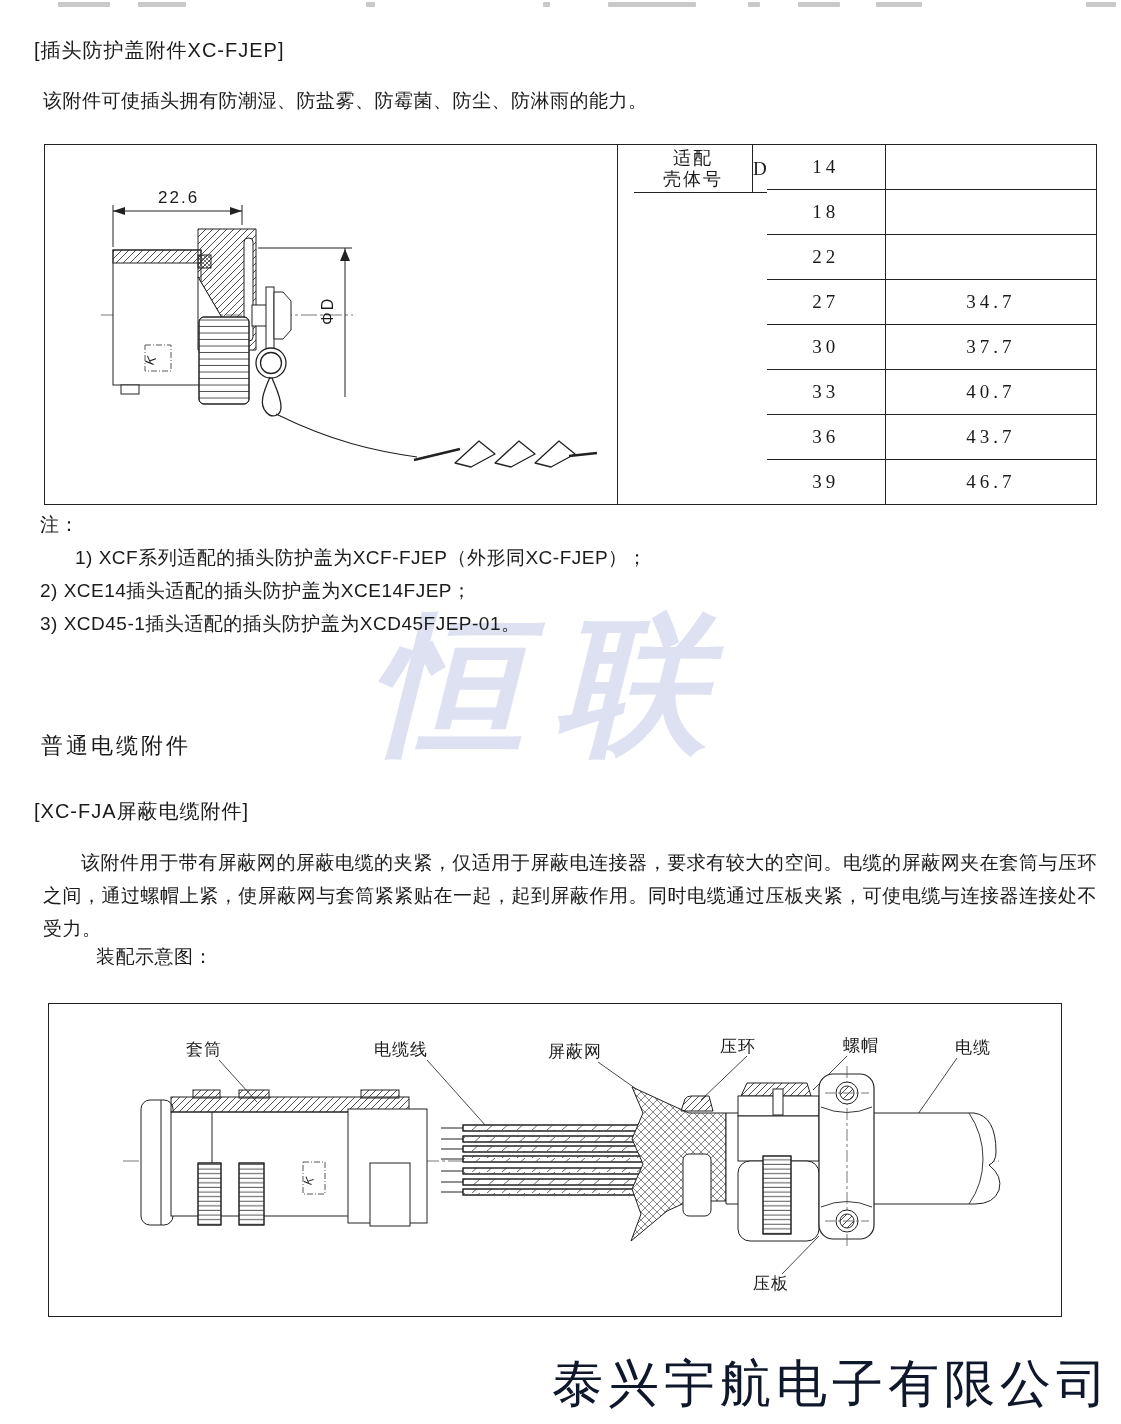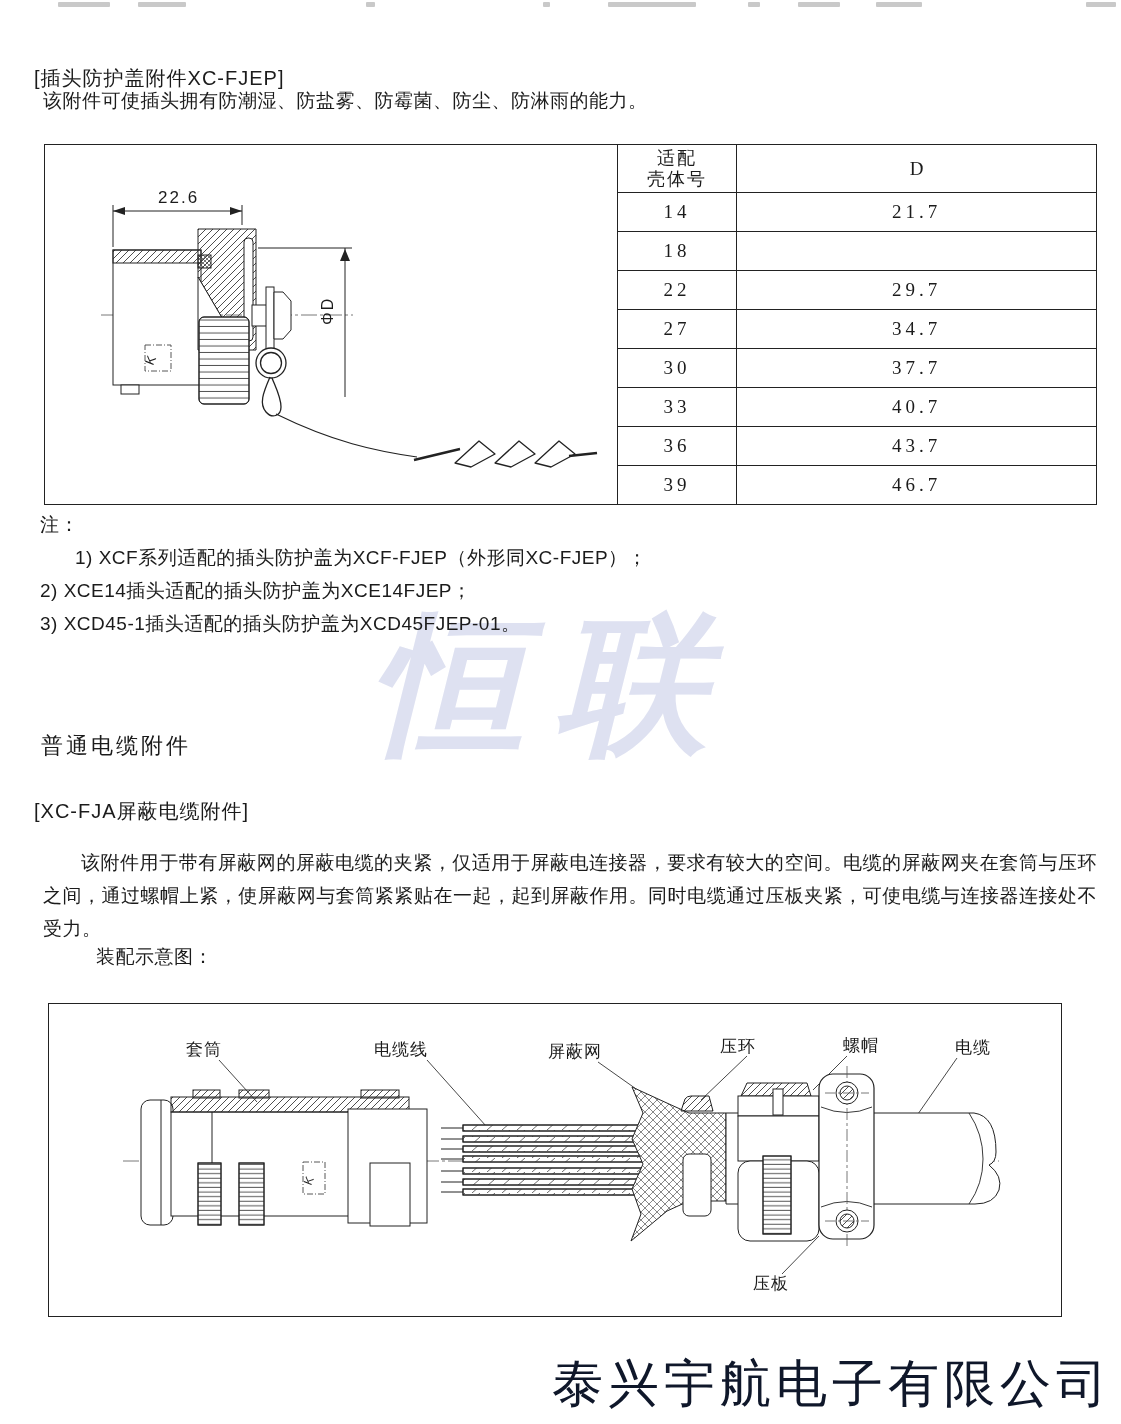--- a/index.html
+++ b/index.html
@@ -20,21 +20,21 @@
     font-family:"Liberation Sans","DejaVu Sans",sans-serif;
     font-style:italic;
   }
   .wm-footer{
     position:absolute;font-size:51px;letter-spacing:5px;white-space:nowrap;z-index:0;
     font-family:"Liberation Serif","DejaVu Serif",serif;
   }
   .content{position:relative;z-index:1;}
   
   .dim-table{position:absolute;top:0;bottom:0;right:0;width:479px;border-left:1.5px solid #222;
-    display:flex;flex-direction:column;box-sizing:border-box;background:transparent;}
+    display:flex;flex-direction:row;box-sizing:border-box;background:transparent;padding-left:16px;}
   .dim-table .thead{height:48px;border-bottom:1.5px solid #222;display:flex;box-sizing:border-box;}
   .dim-table .tbody{flex:1;display:flex;flex-direction:column;}
   .dim-table .trow{flex:1;display:flex;border-bottom:1px solid #222;box-sizing:border-box;}
   .dim-table .trow:last-child{border-bottom:none;}
   .c1{width:119px;border-right:1px solid #222;box-sizing:border-box;display:flex;align-items:center;justify-content:center;flex-direction:column;}
   .thead .c1{border-right:1px solid #222;}
   .c2{flex:1;display:flex;align-items:center;justify-content:center;}
   .hdr-cn{font-size:18px;line-height:21px;letter-spacing:2px;text-align:center;}
   .num{font-family:"Liberation Serif","DejaVu Serif",serif;font-size:19px;letter-spacing:4px;}
   .fig-label{position:absolute;font-size:17px;letter-spacing:1px;white-space:nowrap;transform:translateX(-50%);text-align:center;}
@@ -53,21 +53,21 @@
   <div class="frag" style="left:798px;width:42px;"></div>
   <div class="frag" style="left:876px;width:46px;"></div>
   <div class="frag" style="left:1086px;width:30px;"></div>
 </div>
 
 <div class="wm-center" style="left:372px;top:608px;color:#dee1f1;">恒联</div>
 <div class="wm-footer" style="left:552px;top:1350px;color:#0f172a;">泰兴宇航电子有限公司</div>
 
 <div class="content">
 
-  <div class="abs title" style="left:34px;top:37px;margin-top:28px;">[插头防护盖附件XC-FJEP]</div>
+  <div class="abs title" style="left:34px;top:37px;">[插头防护盖附件XC-FJEP]</div>
   <div class="abs bodytext" style="left:43px;top:88px;">该附件可使插头拥有防潮湿、防盐雾、防霉菌、防尘、防淋雨的能力。</div>
 
   <div class="fig-box" style="left:44px;top:144px;width:1053px;height:361px;">
 
     <svg width="570" height="357" viewBox="0 0 570 357">
       <defs>
         <pattern id="f1h" width="7" height="7" patternUnits="userSpaceOnUse">
           <path d="M0,7 L7,0" stroke="#3a3a3a" stroke-width="0.9" fill="none"></path>
         </pattern>
         <pattern id="f1x" width="4" height="4" patternUnits="userSpaceOnUse">
@@ -147,35 +147,29 @@
         </div>
         <div class="c2">
             <span class="num" style="letter-spacing:0;">D</span>
           </div>
       </div>
       <div class="tbody">
         <div class="trow">
           <div class="c1">
               <span class="num">14</span>
             </div>
-          <div class="c2">
-              <span class="num">21.7</span>
-            </div>
         </div>
         <div class="trow">
           <div class="c1">
               <span class="num">18</span>
             </div>
         </div>
         <div class="trow">
           <div class="c1">
               <span class="num">22</span>
-            </div>
-          <div class="c2">
-              <span class="num">29.7</span>
             </div>
         </div>
         <div class="trow">
           <div class="c1">
               <span class="num">27</span>
             </div>
           <div class="c2">
               <span class="num">34.7</span>
             </div>
         </div>

